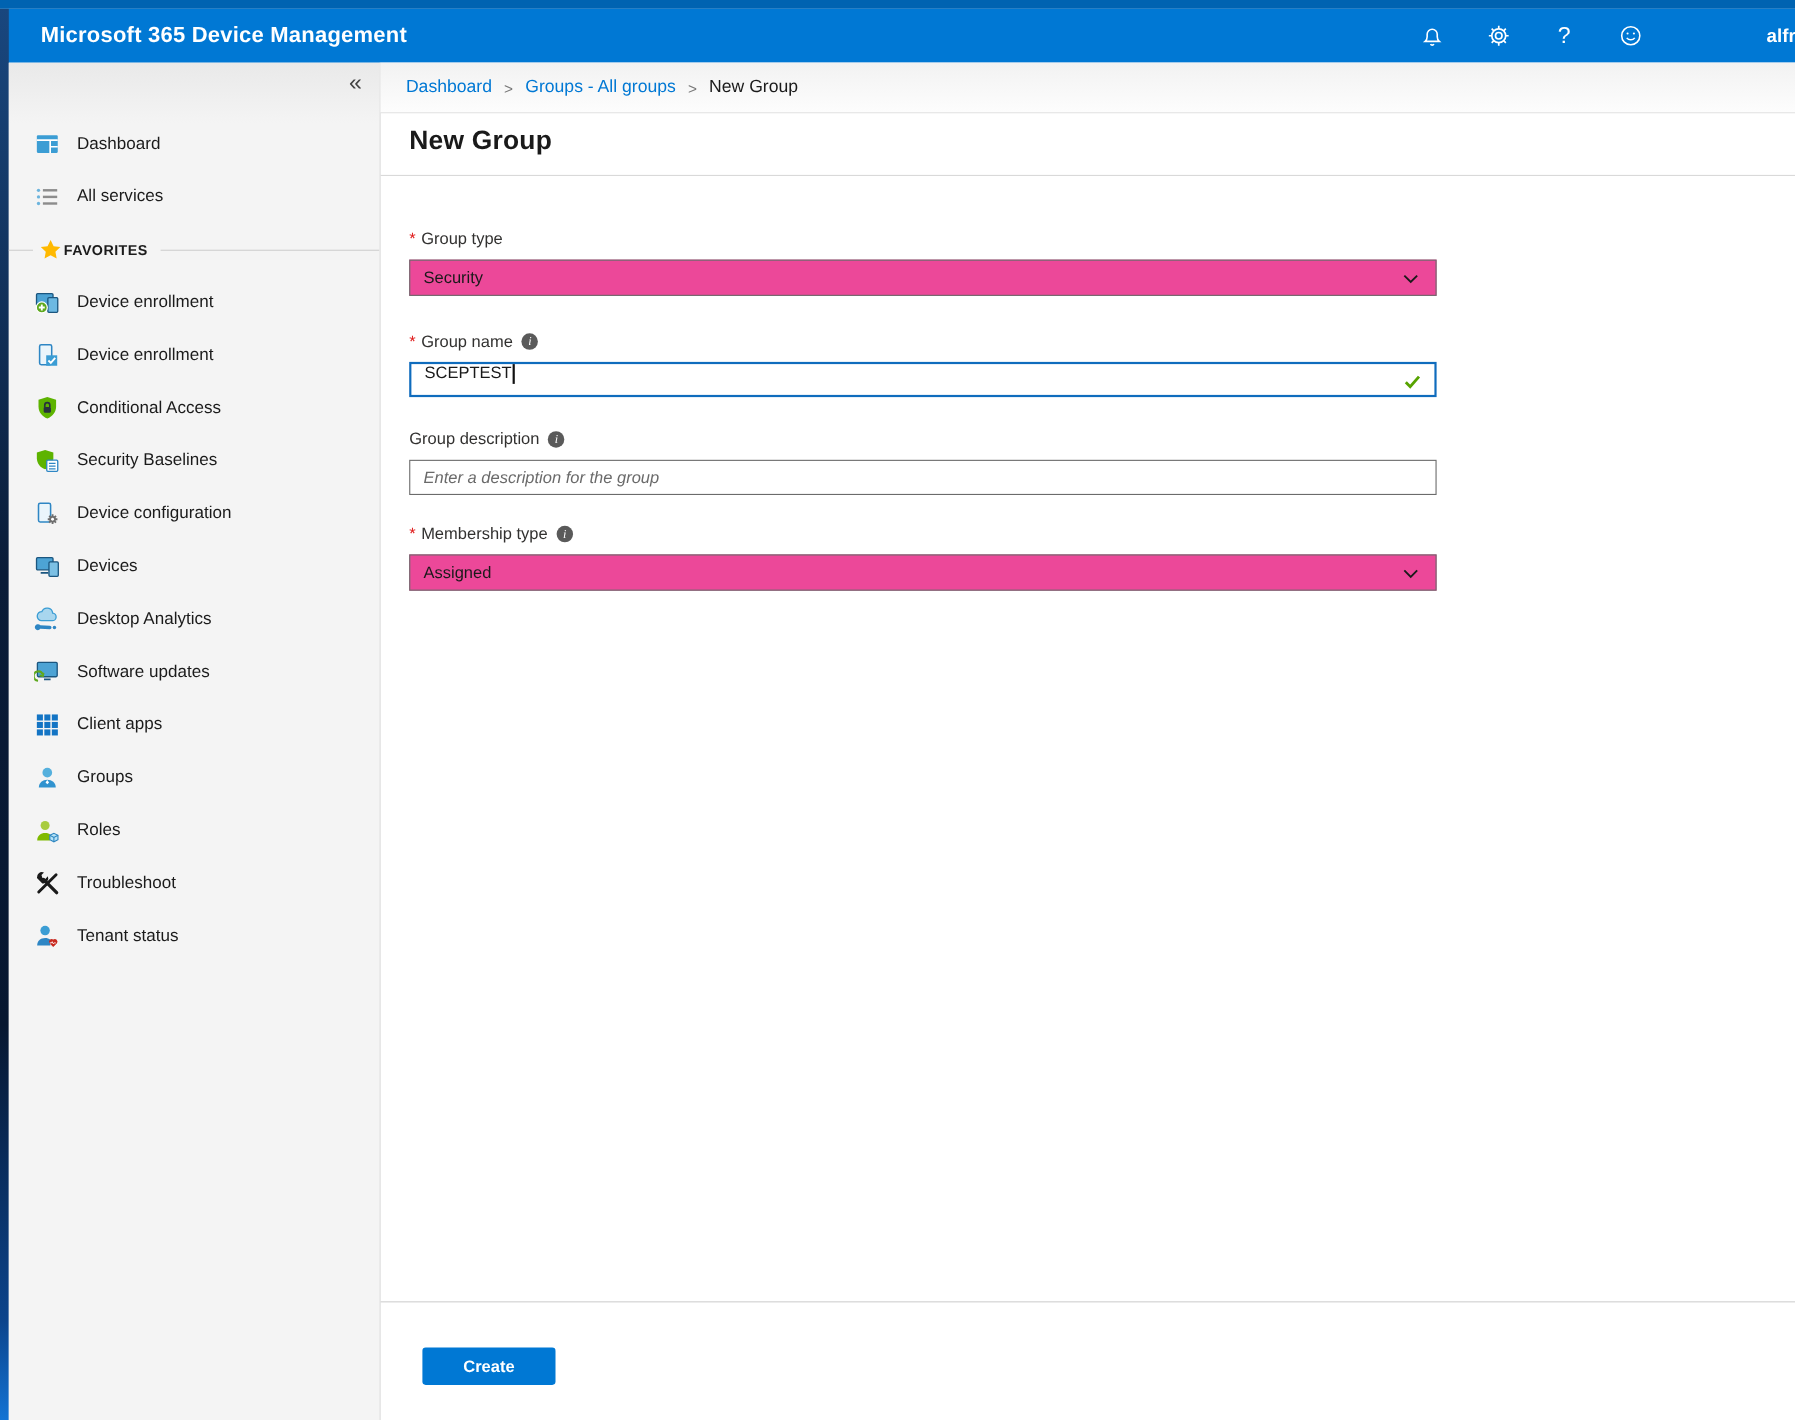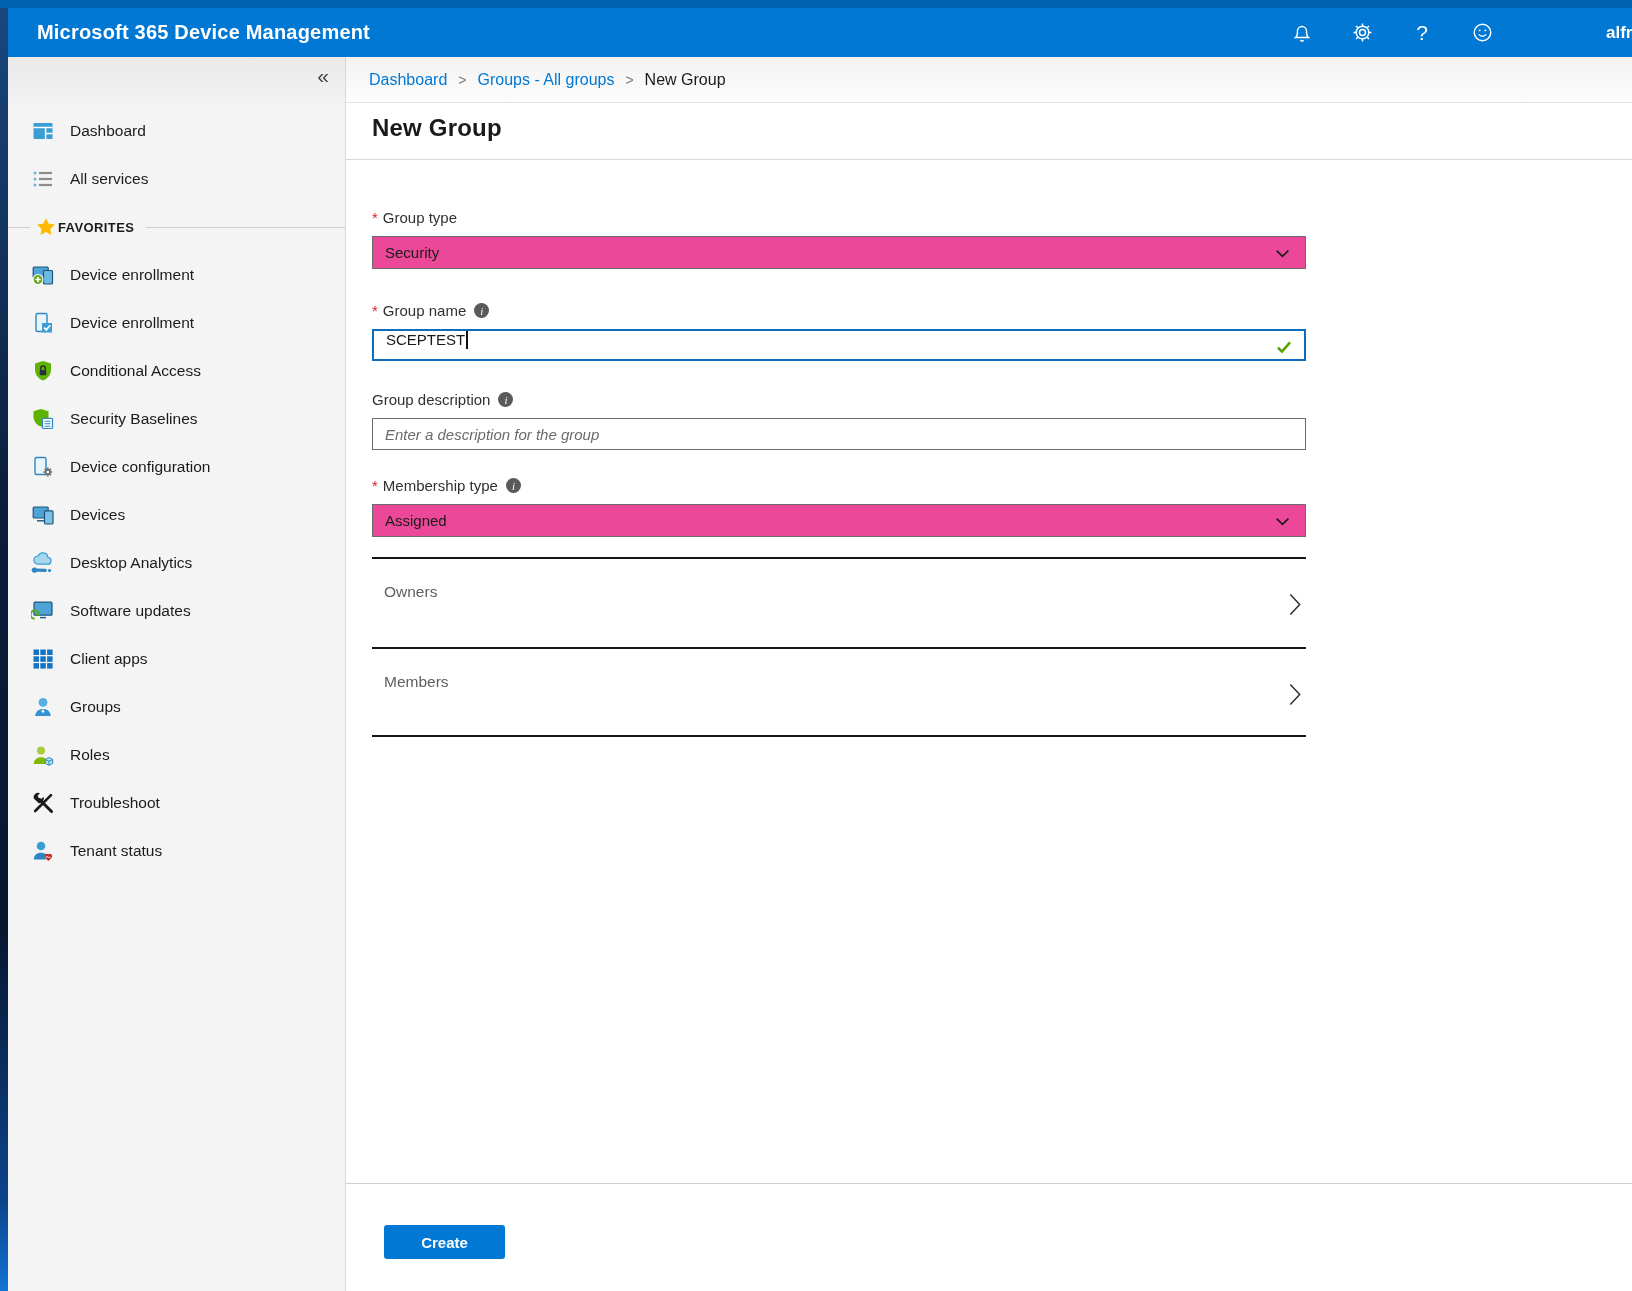--- a/index.html
+++ b/index.html
@@ -386,36 +386,18 @@
       <div class="select">
         <span class="sel-val">Assigned</span>
         <span class="chev">
           <svg width="17" height="17" viewBox="0 0 16 16">
               <path d="M2.5 5.2L8 10.7l5.5-5.5" stroke="#1a1a1a" stroke-width="1.6" fill="none"></path>
             </svg>
         </span>
       </div>
     </div>
 
-    <div class="rows">
-      <div class="sel-row">
-        <span class="row-lbl">Owners</span>
-        <span class="chev-r">
-          <svg width="14" height="25" viewBox="0 0 13 24">
-              <path d="M2 2.5l9 9.5-9 9.5" stroke="#2b2b2b" stroke-width="1.4" fill="none"></path>
-            </svg>
-        </span>
-      </div>
-      <div class="sel-row">
-        <span class="row-lbl">Members</span>
-        <span class="chev-r">
-          <svg width="14" height="25" viewBox="0 0 13 24">
-              <path d="M2 2.5l9 9.5-9 9.5" stroke="#2b2b2b" stroke-width="1.4" fill="none"></path>
-            </svg>
-        </span>
-      </div>
-    </div>
 
     <div class="footer-line"></div>
     <button class="create-btn">Create</button>
 
   </main>
 </div>
 
 </body></html>

